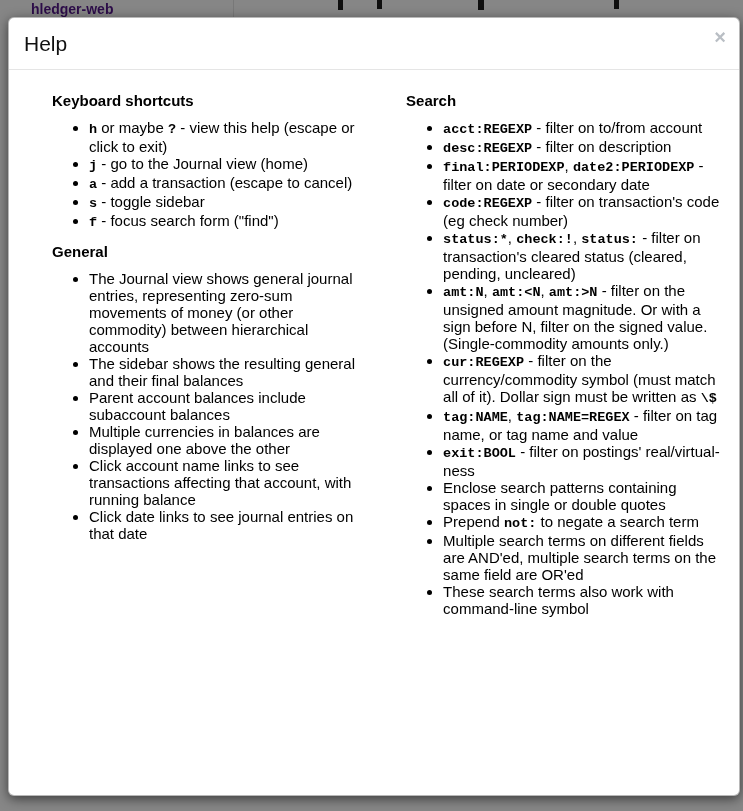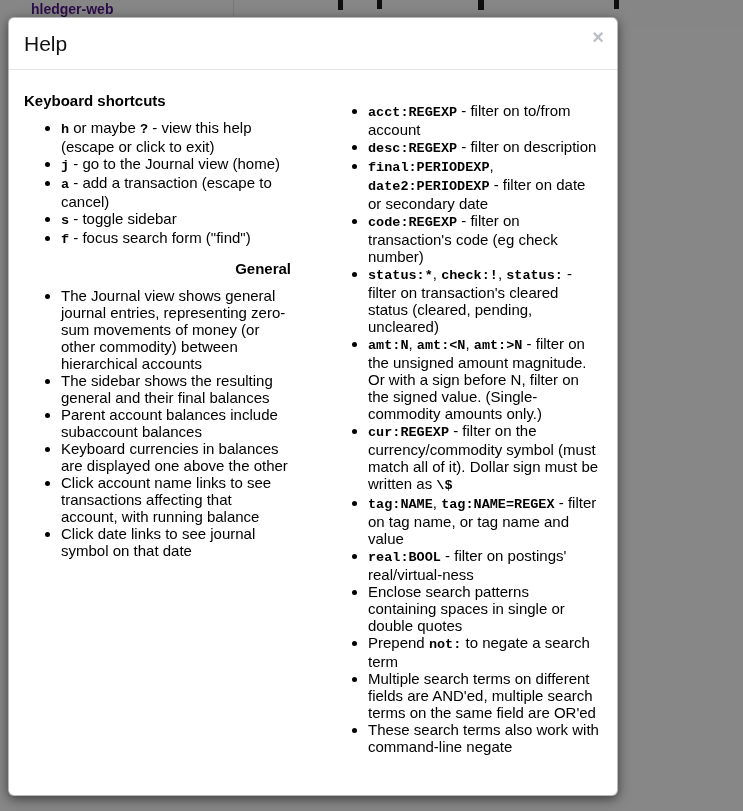--- a/index.html
+++ b/index.html
@@ -40,21 +40,21 @@
 
   
   .backdrop {
     position: absolute; inset: 0;
     background: rgba(0,0,0,0.47);
   }
 
   
   .modal {
     position: absolute; left: 8px; top: 17px;
-    width: 610px; height: 779px;
+    width: 732px; height: 779px;
     background: #fff;
     border: 1px solid rgba(0,0,0,0.28);
     border-radius: 6px;
     box-shadow: 0 3px 12px rgba(0,0,0,0.55);
     overflow: hidden;
   }
   .modal-header {
     position: relative;
     padding: 13px 15px 13px;
     border-bottom: 1px solid #e5e5e5;
@@ -73,31 +73,31 @@
     font-family: "Liberation Sans", sans-serif;
     color: #b9bec4;
     cursor: pointer;
     line-height: 20px;
   }
   .modal-body {
     display: flex;
     padding: 22px 15px 20px;
   }
   .help-col { width: 50%; }
-  .help-col.left  { padding-right: 22px; }
+  .help-col.left  { padding-right: 22px; margin-left: 28px; }
   .help-col.right { padding-left: 18px; padding-right: 2px; }
 
   .section-heading {
     margin: 0 0 10px;
     font-size: 15px;
     font-weight: bold;
     line-height: 17px;
     color: #000;
   }
-  .section-heading:not(:first-child) { margin-top: 12px; text-align: right; }
+  .section-heading:not(:first-child) { margin-top: 12px; }
   .help-col ul {
     margin: 10px 0 8px;
     padding-left: 37px;
   }
   .help-col li {
     font-size: 15px;
     line-height: 17px;
     color: #000;
   }
   .help-col code {
@@ -136,36 +136,37 @@
           <li><code>j</code> - go to the Journal view (home)</li>
           <li><code>a</code> - add a transaction (escape to cancel)</li>
           <li><code>s</code> - toggle sidebar</li>
           <li><code>f</code> - focus search form ("find")</li>
         </ul>
         <h3 class="section-heading">General</h3>
         <ul>
           <li>The Journal view shows general journal entries, representing zero-sum movements of money (or other commodity) between hierarchical accounts</li>
           <li>The sidebar shows the resulting general and their final balances</li>
           <li>Parent account balances include subaccount balances</li>
-          <li>Keyboard currencies in balances are displayed one above the other</li>
+          <li>Multiple currencies in balances are displayed one above the other</li>
           <li>Click account name links to see transactions affecting that account, with running balance</li>
-          <li>Click date links to see journal symbol on that date</li>
+          <li>Click date links to see journal entries on that date</li>
         </ul>
       </div>
     <div class="help-col right">
+        <h3 class="section-heading">Search</h3>
         <ul>
           <li><code>acct:REGEXP</code> - filter on to/from account</li>
           <li><code>desc:REGEXP</code> - filter on description</li>
           <li><code>final:PERIODEXP</code>, <code>date2:PERIODEXP</code> - filter on date or secondary date</li>
           <li><code>code:REGEXP</code> - filter on transaction's code (eg check number)</li>
           <li><code>status:*</code>, <code>check:!</code>, <code>status:</code> - filter on transaction's cleared status (cleared, pending, uncleared)</li>
           <li><code>amt:N</code>, <code>amt:&lt;N</code>, <code>amt:&gt;N</code> - filter on the unsigned amount magnitude. Or with a sign before N, filter on the signed value. (Single-commodity amounts only.)</li>
           <li><code>cur:REGEXP</code> - filter on the currency/commodity symbol (must match all of it). Dollar sign must be written as <code>\$</code></li>
           <li><code>tag:NAME</code>, <code>tag:NAME=REGEX</code> - filter on tag name, or tag name and value</li>
-          <li><code>real:BOOL</code> - filter on postings' real/virtual-ness</li>
+          <li><code>exit:BOOL</code> - filter on postings' real/virtual-ness</li>
           <li>Enclose search patterns containing spaces in single or double quotes</li>
           <li>Prepend <code>not:</code> to negate a search term</li>
           <li>Multiple search terms on different fields are AND'ed, multiple search terms on the same field are OR'ed</li>
-          <li>These search terms also work with command-line negate</li>
+          <li>These search terms also work with command-line symbol</li>
         </ul>
       </div>
   </div>
 </div>
 
 </body></html>

